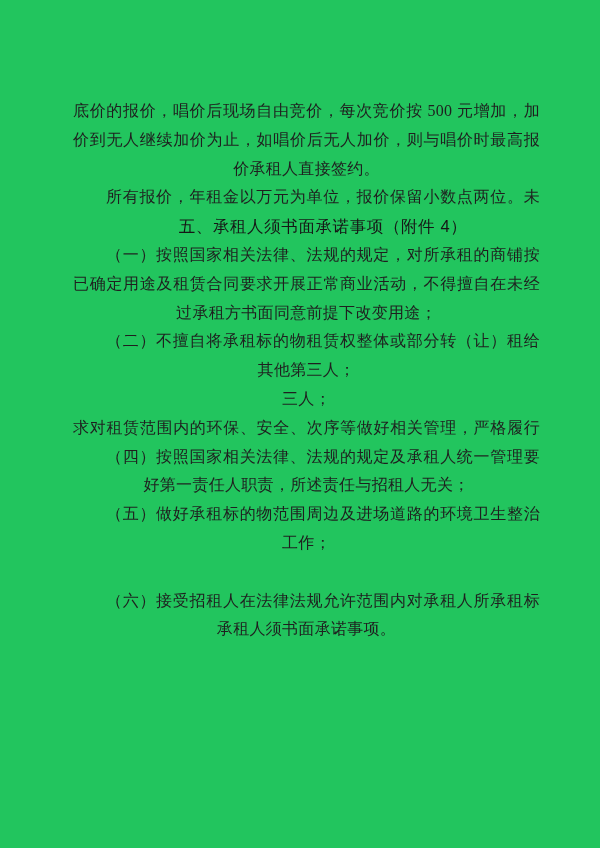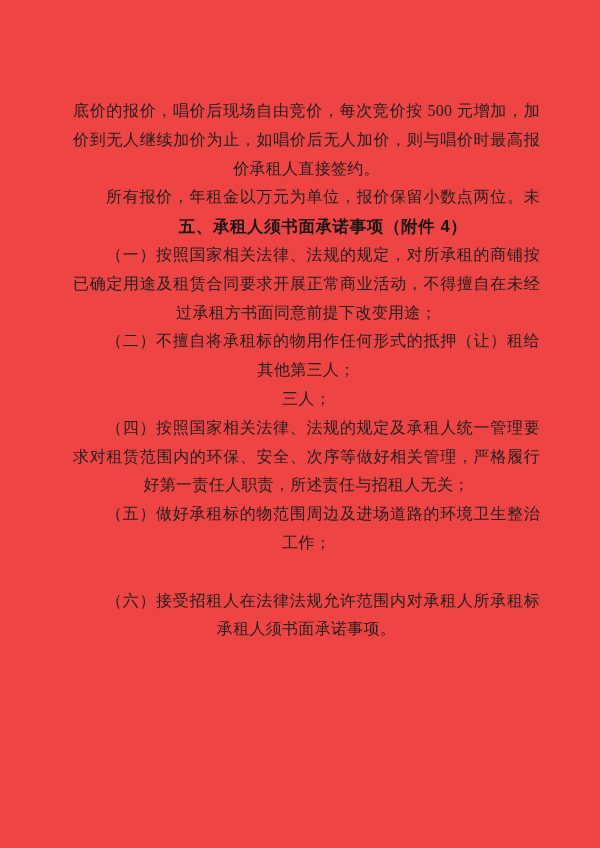--- a/index.html
+++ b/index.html
@@ -13,21 +13,21 @@
     overflow: hidden;
     position: relative;
     font-family: "Liberation Serif", serif;
   }
   .page {
     position: absolute;
     left: 0;
     top: 0;
     width: 600px;
     height: 848px;
-    background: #ef4444;
+    background: #22c55e;
   }
   .doc-body {
     position: absolute;
     left: 73px;
     top: 97px;
     width: 467px;
     color: #1f1f1f;
   }
   .line {
     font-family: "Liberation Serif", serif;
@@ -43,21 +43,21 @@
     white-space: normal;
     text-align: justify;
     text-align-last: justify;
     text-justify: inter-character;
   }
   .line.indent {
     text-indent: 33px;
   }
   .line.heading {
     font-family: "Liberation Sans", sans-serif;
-    font-weight: bold;
+    font-weight: normal;
     font-size: 16.5px;
     letter-spacing: 0.6px;
     color: #161616;
   }
   .line.blank {
     height: 28.8px;
   }
 </style>
 </head>
 <body>
@@ -65,25 +65,25 @@
 <div class="page">
   <div class="doc-body">
       <div class="line fill">底价的报价，唱价后现场自由竞价，每次竞价按 500 元增加，加</div>
       <div class="line fill">价到无人继续加价为止，如唱价后无人加价，则与唱价时最高报</div>
       <div class="line">价承租人直接签约。</div>
       <div class="line fill indent">所有报价，年租金以万元为单位，报价保留小数点两位。未</div>
       <div class="line indent heading">五、承租人须书面承诺事项（附件 4）</div>
       <div class="line fill indent">（一）按照国家相关法律、法规的规定，对所承租的商铺按</div>
       <div class="line fill">已确定用途及租赁合同要求开展正常商业活动，不得擅自在未经</div>
       <div class="line">过承租方书面同意前提下改变用途；</div>
-      <div class="line fill indent">（二）不擅自将承租标的物用作任何形式的抵押（让）租给</div>
+      <div class="line fill indent">（二）不擅自将承租标的物租赁权整体或部分转（让）租给</div>
       <div class="line">其他第三人；</div>
       <div class="line">三人；</div>
+      <div class="line fill">求对租赁范围内的环保、安全、次序等做好相关管理，严格履行</div>
       <div class="line fill indent">（四）按照国家相关法律、法规的规定及承租人统一管理要</div>
-      <div class="line fill">求对租赁范围内的环保、安全、次序等做好相关管理，严格履行</div>
       <div class="line">好第一责任人职责，所述责任与招租人无关；</div>
       <div class="line fill indent">（五）做好承租标的物范围周边及进场道路的环境卫生整治</div>
       <div class="line">工作；</div>
       <div class="line blank"></div>
       <div class="line fill indent">（六）接受招租人在法律法规允许范围内对承租人所承租标</div>
       <div class="line">承租人须书面承诺事项。</div>
     </div>
 </div>
 
 </body></html>

